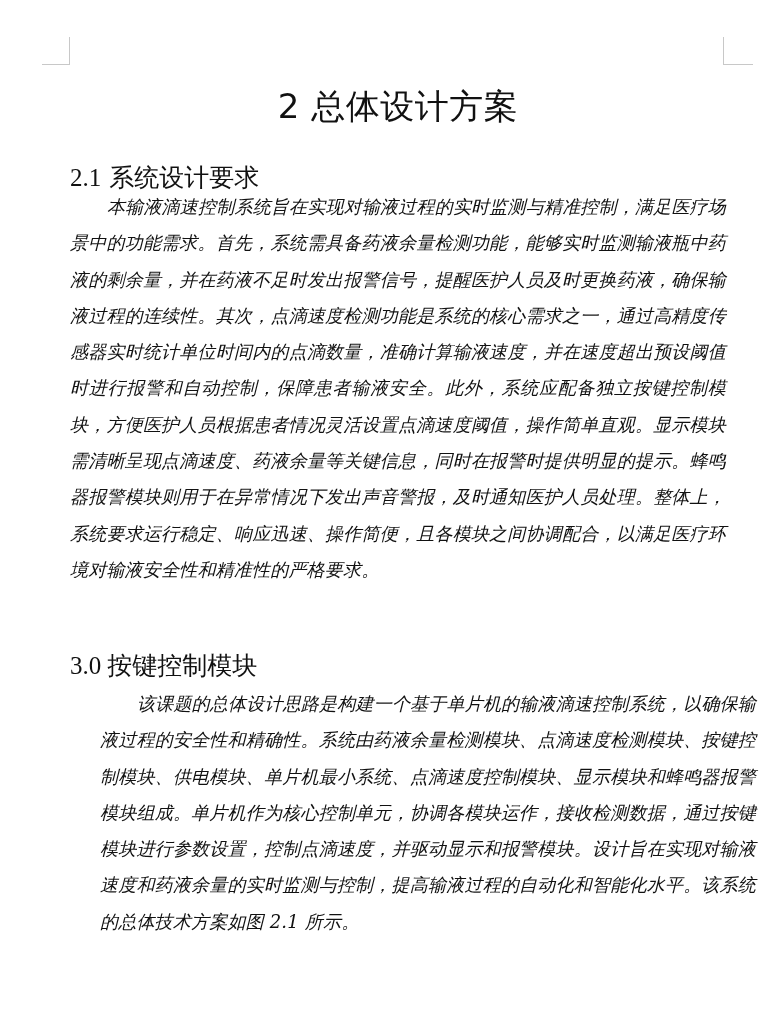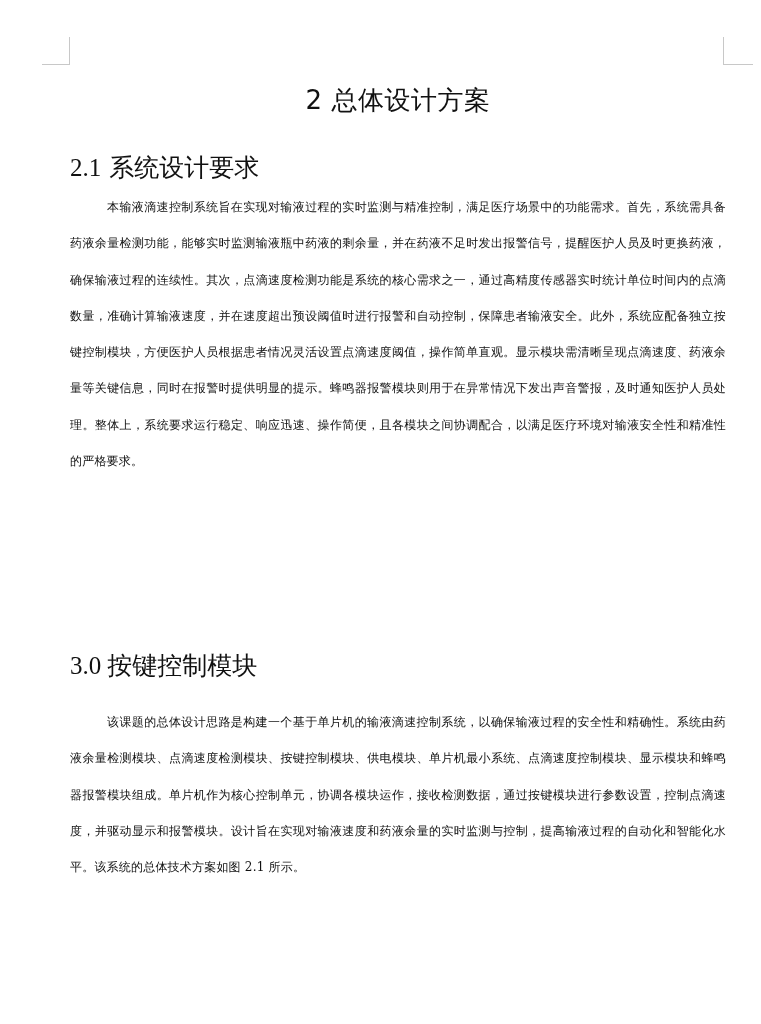--- a/index.html
+++ b/index.html
@@ -3,32 +3,32 @@
 <meta charset="utf-8">
 <style>
   html, body { margin: 0; padding: 0; background: #ffffff; }
   body { width: 761px; height: 1024px; position: relative; overflow: hidden;
          font-family: "DejaVu Serif", "Liberation Serif", serif; color: #111; }
   .corner { position: absolute; border-color: #c8c8c8; border-style: solid; width: 27px; height: 27px; }
   .corner-tl { left: 42px; top: 37px; border-width: 0 1px 1px 0; }
   .corner-tr { left: 723px; top: 37px; border-width: 0 0 1px 1px; width: 29px; }
   .page { position: absolute; left: 70px; top: 0; width: 656px; }
   .chapter-title { position: absolute; left: 0; width: 656px; top: 64px; text-align: center;
-                   font-size: 26px; line-height: 38px; letter-spacing: 0.5px;
+                   font-size: 34px; line-height: 38px; letter-spacing: 0.5px;
                    font-family: "DejaVu Sans", "Liberation Sans", sans-serif; font-weight: normal; }
   .section-title { position: absolute; left: 0; font-size: 25px; line-height: 36px;
                    font-family: "DejaVu Sans", "Liberation Sans", sans-serif; font-weight: normal; }
   .section-title .num { font-family: "Liberation Serif", "DejaVu Serif", serif; margin-right: 8px; }
-  .s1 { top: 129px; }
+  .s1 { top: 139px; }
   .s2 { top: 627px; }
   .s2 .num { margin-right: 6px; }
-  .para { position: absolute; left: 0; width: 656px; font-size: 12px; line-height: 36.3px;
-          text-indent: 37px; text-align: justify; letter-spacing: 0.2px; margin: 0; }
+  .para { position: absolute; left: 0; width: 656px; font-size: 18px; line-height: 36.3px;
+          text-indent: 37px; text-align: justify; letter-spacing: 0.2px; margin: 0; font-style: italic; }
   .p1 { top: 189px; }
-  .p2 { top: 704px; }
+  .p2 { top: 686px; margin-left: 30px; }
 </style>
 </head>
 <body>
 
 <div class="corner corner-tl"></div>
 <div class="corner corner-tr"></div>
 
 <div class="page">
   <h1 class="chapter-title">2 总体设计方案</h1>
 

